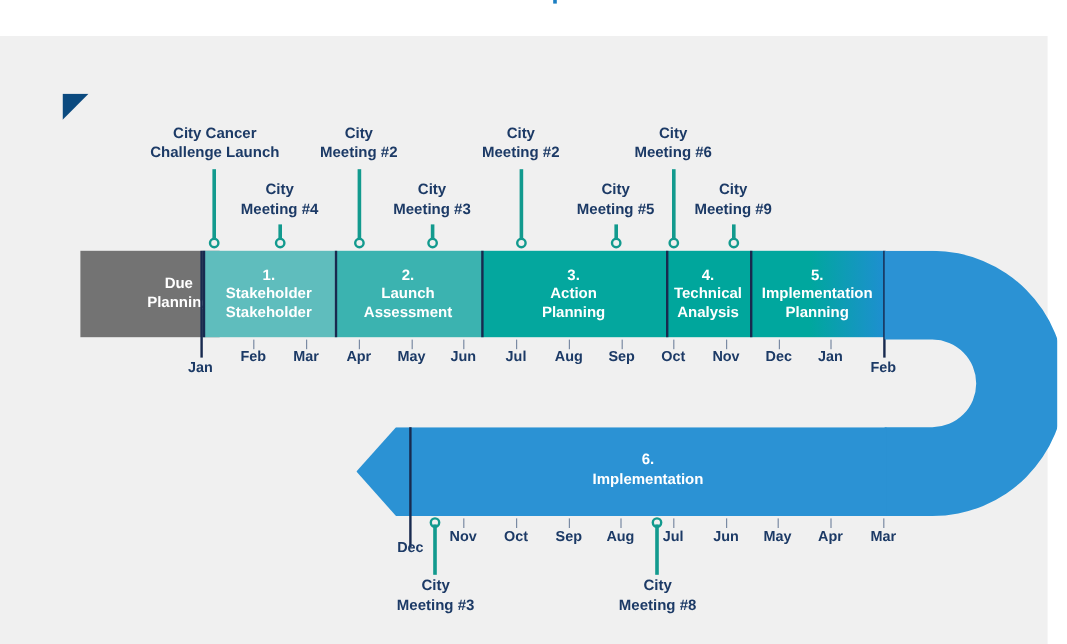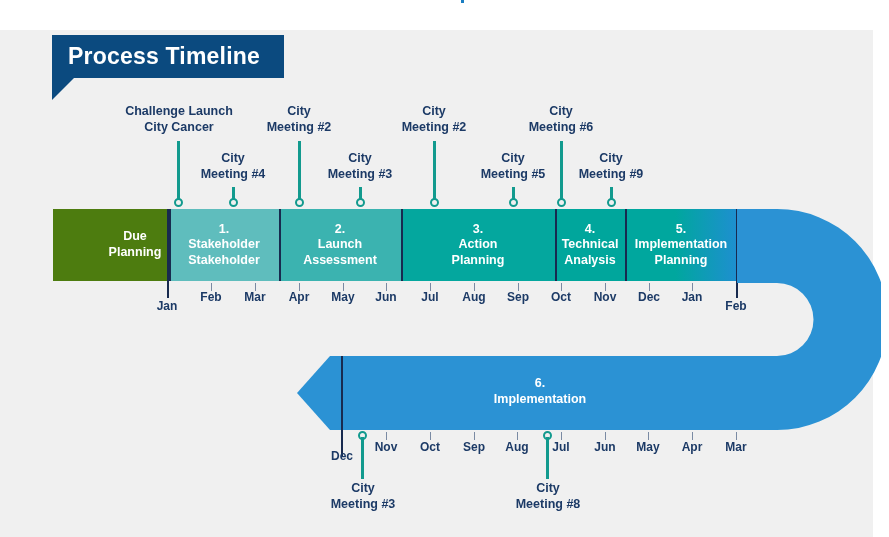--- a/index.html
+++ b/index.html
@@ -106,28 +106,25 @@
   }
 </style>
 </head>
 <body>
 
 <div id="canvas">
 
   <div class="gray-bg"></div>
   <div class="artifact-dot"></div>
 
-  <div class="title-banner">
-    <div class="title-text">Process Timeline</div>
-  </div>
   <div class="title-tail"></div>
 
   <div class="marker-label" style="left:105px;top:104px;width:148px;">
+    <div>City Cancer</div>
     <div>Challenge Launch</div>
-    <div>City Cancer</div>
   </div>
   <div class="marker-stem" style="left:177px;top:141px;height:60px;"></div>
   <div class="marker-dot" style="left:174px;top:198px;"></div>
 
   <div class="marker-label" style="left:182px;top:151px;width:102px;">
     <div>City</div>
     <div>Meeting #4</div>
   </div>
   <div class="marker-stem" style="left:232px;top:187px;height:14px;"></div>
   <div class="marker-dot" style="left:229px;top:198px;"></div>
@@ -168,21 +165,21 @@
   <div class="marker-dot" style="left:557px;top:198px;"></div>
 
   <div class="marker-label" style="left:560px;top:151px;width:102px;">
     <div>City</div>
     <div>Meeting #9</div>
   </div>
   <div class="marker-stem" style="left:610px;top:187px;height:14px;"></div>
   <div class="marker-dot" style="left:607px;top:198px;"></div>
 
   <div class="top-bar">
-    <div class="seg" style="left:0px;width:116px;background:#4d7c0f;padding-left:48px;">
+    <div class="seg" style="left:14px;width:116px;background:#737373;padding-left:48px;">
       <div class="seg-inner">
         <span>Due</span><br>
         <span>Planning</span>
       </div>
     </div>
 
     <div class="seg" style="left:116px;width:110px;background:#5fbdbd;">
       <div class="seg-inner">
         <span>1.</span><br>
         <span>Stakeholder</span><br>

